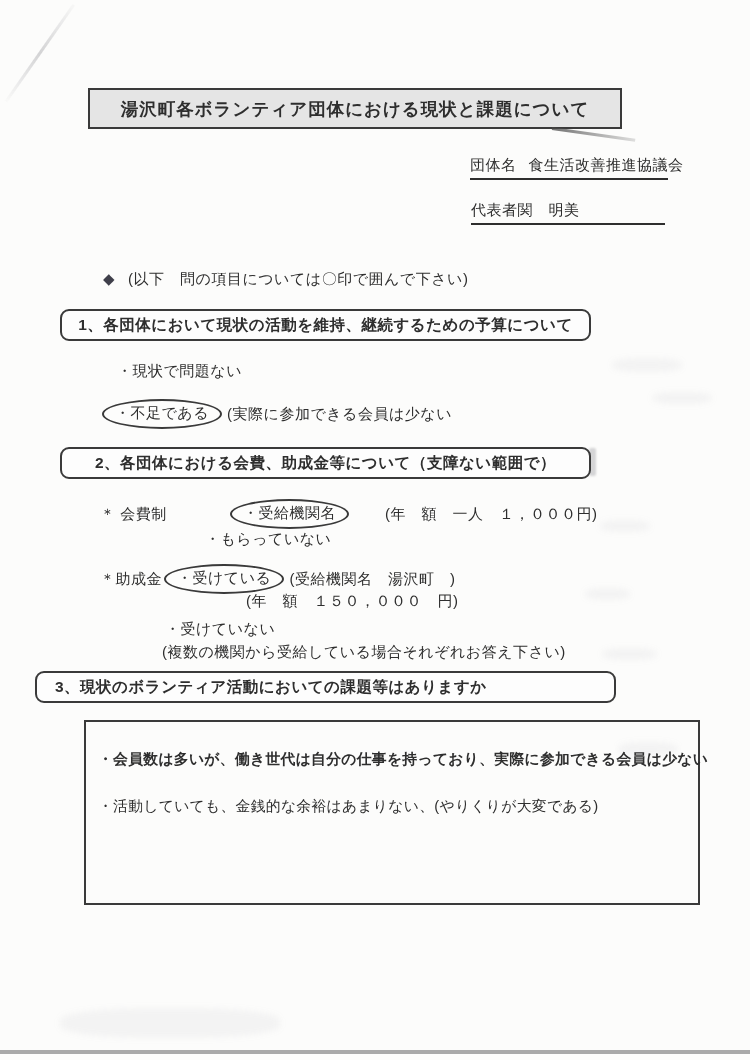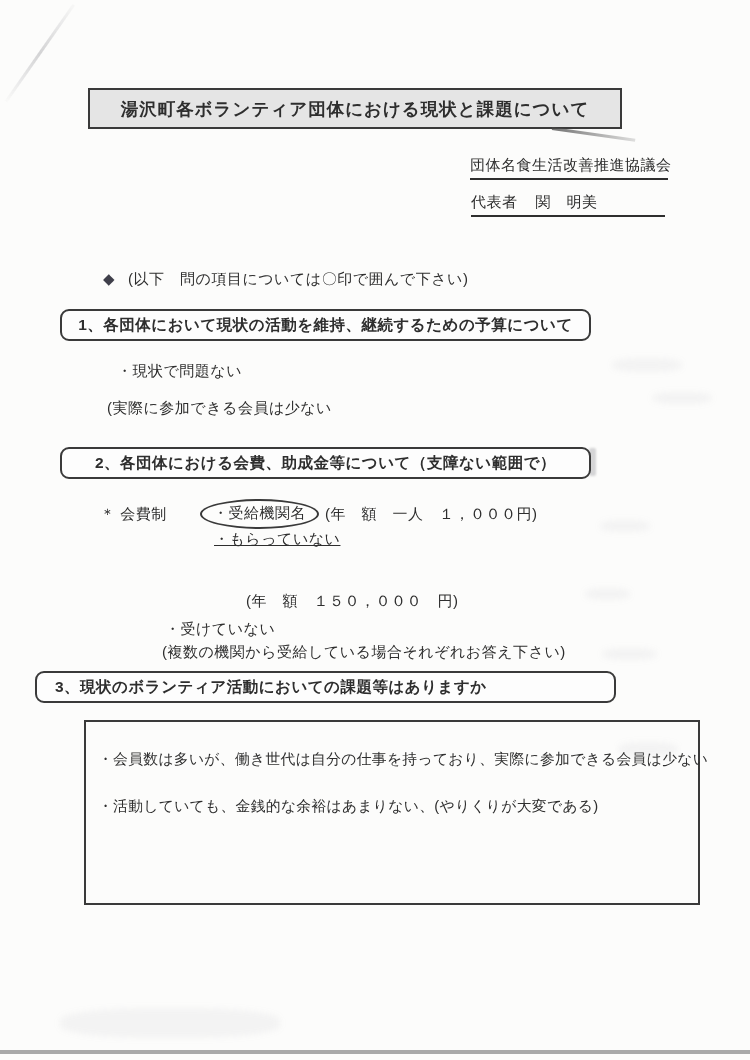--- a/index.html
+++ b/index.html
@@ -42,22 +42,22 @@
     background:linear-gradient(to right, rgba(70,70,70,0.75), rgba(165,165,165,0.35));
     transform:rotate(8deg); transform-origin:left center;
   }
 
   
   .hfield {
     font-size:15px; letter-spacing:0.5px;
     border-bottom:2px solid var(--ink,#2e2e2e);
     padding-bottom:3px; display:flex; white-space:nowrap;
   }
-  #group-field { left:470px; top:156px; width:198px; gap:0; }
-  #rep-field   { left:471px; top:193px; width:194px; gap:18px; }
+  #group-field { left:470px; top:156px; width:198px; gap:12px; }
+  #rep-field   { left:471px; top:201px; width:194px; }
 
   .instruction { left:103px; top:270px; font-size:15px; display:flex; gap:13px; letter-spacing:0.5px; }
   .instruction .marker { color:#3f3f4a; }
 
   
   .sec-box {
     border:2px solid var(--line,#3a3a3a); border-radius:9px; background:#fdfdfd;
     height:32px; display:flex; align-items:center;
     font-weight:bold; font-size:15.5px; letter-spacing:0.5px; white-space:nowrap;
   }
@@ -71,35 +71,35 @@
   #opt-ok { left:117px; top:362px; }
   #opt-short-row { left:102px; top:399px; }
   .ellipse {
     border:2px solid var(--line,#3a3a3a); border-radius:50%;
     padding:3px 11px 4px; font-size:15px; letter-spacing:0.5px; white-space:nowrap;
     background:rgba(255,255,255,0.4);
   }
   #opt-short-row .q   { margin-left:5px; }
   #opt-short-row .amt { margin-left:26px; }
 
-  #fee-row { left:100px; top:499px; }
+  #fee-row { left:100px; top:499px;gap:30px; }
   #fee-row .label { width:100px; }
   #fee-row .detail { margin-left:6px; }
-  #fee-no { left:214px; top:530px;text-decoration:underline; }
+  #fee-no { left:205px; top:530px; }
 
   #grant-row { left:100px; top:564px; }
   #grant-row .label { width:64px; }
   #grant-row .detail { margin-left:5px; }
   #grant-amount { left:246px; top:592px; }
   #grant-no   { left:165px; top:620px; }
   #grant-note { left:162px; top:643px; }
 
   #answers-box { left:84px; top:720px; width:616px; height:185px; border:2px solid var(--line,#3a3a3a); }
   #answers-box .ans { position:absolute; left:12px; font-size:14.8px; letter-spacing:0.3px; white-space:nowrap; }
-  #ans-0 { top:28px; }
+  #ans-0 { top:28px;font-weight:bold; }
   #ans-1 { top:75px; }
 </style>
 </head>
 <body>
 
 <div class="page">
 
   <div class="abs scan-diagonal"></div>
   <div class="abs scan-bottom"></div>
   <div class="abs smudge" style="left:612px;top:358px;width:70px;height:14px;"></div>
@@ -128,32 +128,38 @@
   <div class="abs instruction">
     <span class="marker">◆</span>
     <span>(以下　問の項目については〇印で囲んで下さい)</span>
   </div>
 
   <div class="abs sec-box" id="sec1">
     <span>1、各団体において現状の活動を維持、継続するための予算について</span>
   </div>
   <div class="abs body-text" id="opt-ok">・現状で問題ない</div>
   <div class="abs row" id="opt-short-row">
+    <span class="ellipse">・不足である</span>
     <span class="body-text q">(実際に参加できる会員は少ない</span>
   </div>
 
   <div class="abs sec-box" id="sec2">
     <span>2、各団体における会費、助成金等について（支障ない範囲で）</span>
   </div>
   <div class="abs row" id="fee-row">
     <span class="body-text label">＊ 会費制</span>
     <span class="ellipse">・受給機関名</span>
     <span class="body-text detail">(年　額　一人　１，０００円)</span>
   </div>
   <div class="abs body-text" id="fee-no">・もらっていない</div>
+  <div class="abs row" id="grant-row">
+    <span class="body-text label">＊助成金</span>
+    <span class="ellipse">・受けている</span>
+    <span class="body-text detail">(受給機関名　湯沢町　)</span>
+  </div>
   <div class="abs body-text" id="grant-amount">(年　額　１５０，０００　円)</div>
   <div class="abs body-text" id="grant-no">・受けていない</div>
   <div class="abs body-text" id="grant-note">(複数の機関から受給している場合それぞれお答え下さい)</div>
 
   <div class="abs sec-box" id="sec3">
     <span>3、現状のボランティア活動においての課題等はありますか</span>
   </div>
   <div class="abs" id="answers-box">
     <div class="ans" id="ans-0">・会員数は多いが、働き世代は自分の仕事を持っており、実際に参加できる会員は少ない</div>
     <div class="ans" id="ans-1">・活動していても、金銭的な余裕はあまりない、(やりくりが大変である)</div>

